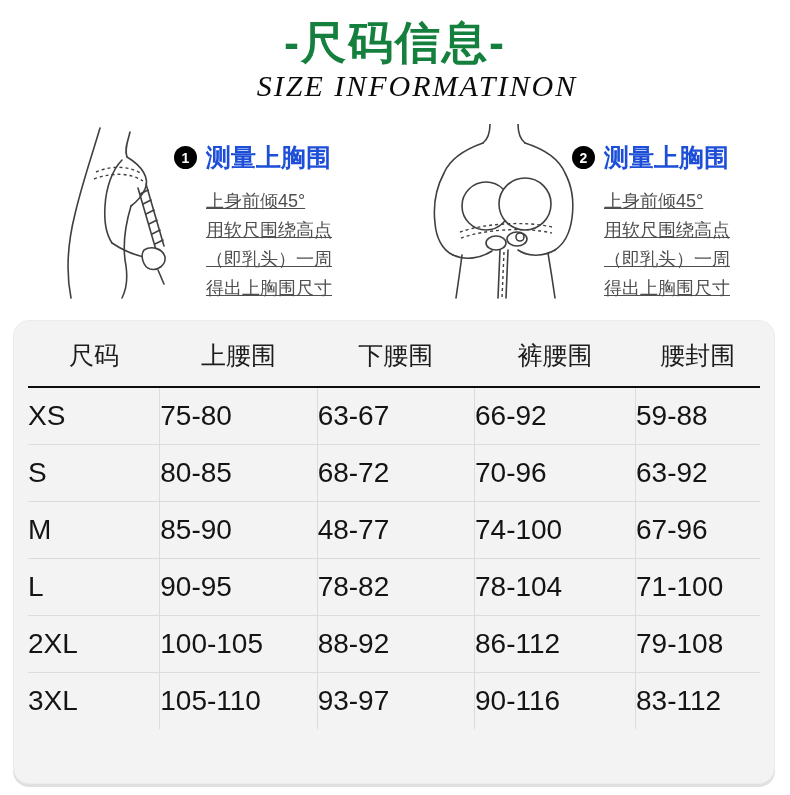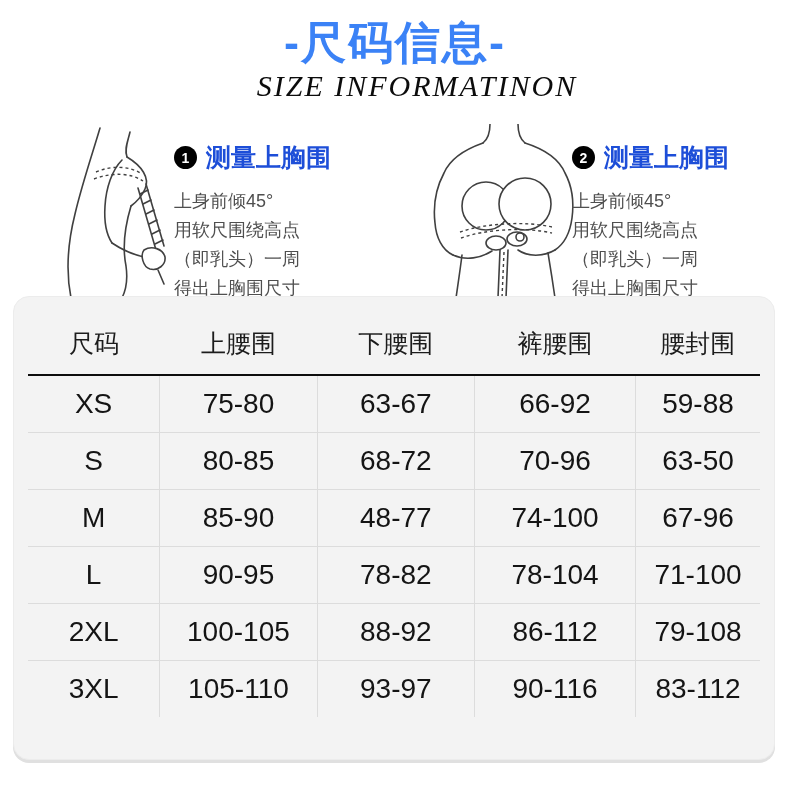--- a/index.html
+++ b/index.html
@@ -4,60 +4,60 @@
 <style>
   html,body { margin:0; padding:0; background:#ffffff; }
   .page {
     position:relative; width:790px; height:795px; overflow:hidden;
     background:#ffffff; color:#141414;
     font-family:"Liberation Sans","DejaVu Sans",sans-serif;
   }
 
   
   .hdr { position:absolute; top:18px; left:0; width:790px; text-align:center; }
-  .title { margin:0; font-size:45px; font-weight:800; letter-spacing:2px; color:#3b82f6; line-height:1.12; }
+  .title { margin:0; font-size:45px; font-weight:800; letter-spacing:2px; color:#15803d; line-height:1.12; }
   .subtitle {
     margin-top:1px; font-family:"Liberation Serif","DejaVu Serif",serif;
     font-style:italic; font-size:30px; letter-spacing:2px; color:#0c0c0c;margin-left:44px;
   }
 
   
   .fig { position:absolute; }
   .fig1 { left:36px; top:126px; }
   .fig2 { left:424px; top:124px; }
 
   .step { position:absolute; width:215px; }
   .step1 { left:174px; top:141px; }
   .step2 { left:572px; top:141px; }
   .step-head { display:flex; align-items:center; gap:9px; }
   .badge {
     width:23px; height:23px; border-radius:50%; background:#000000; color:#ffffff;
     font-size:14px; font-weight:700; display:flex; align-items:center; justify-content:center;
     flex:0 0 auto;
   }
   .step-title { font-size:25px; font-weight:700; color:#1d4ed8; white-space:nowrap; }
-  .step-lines { margin-top:13px; font-size:18px; color:#4f4f4f; line-height:29px; }
+  .step-lines { margin-top:13px; margin-left:32px; font-size:18px; color:#4f4f4f; line-height:29px;text-decoration:underline; }
   .step-lines p { margin:0; white-space:nowrap; }
 
   
   .size-card {
-    position:absolute; left:13px; top:296px; width:762px; height:464px;
-    box-sizing:border-box; padding:16px 14px;
+    position:absolute; left:13px; top:320px; width:762px; height:464px;
+    box-sizing:border-box; padding:4px 14px;
     background:#f3f3f3; border-radius:16px;
     border:1px solid #ececec; box-shadow:0 3px 0 #e0e0e0;
   }
   table.size-table { width:100%; border-collapse:collapse; table-layout:fixed; }
   .size-table thead th {
     height:61px; font-size:25px; font-weight:400; color:#1c1c1c;
     text-align:center; vertical-align:middle;
     border-bottom:2px solid #0d0d0d; padding:0;
   }
   .size-table tbody td {
     height:56px; font-size:28px; font-weight:400; color:#141414;
-    text-align:center; vertical-align:middle; padding:0;
+    vertical-align:middle; padding:0;
   }
   .size-table tbody td + td { border-left:1px solid #dcdcdc; }
   .size-table tbody tr + tr td { border-top:1px solid #dcdcdc; }
 
   svg .ln { fill:none; stroke:#404040; stroke-width:1.6; stroke-linecap:round; stroke-linejoin:round; }
   svg .fillw { fill:#ffffff; stroke:#404040; stroke-width:1.6; }
   svg .dash { fill:none; stroke:#404040; stroke-width:1.4; stroke-dasharray:3 3; }
 </style>
 </head>
 <body>
@@ -156,21 +156,21 @@
           <td>75-80</td>
           <td>63-67</td>
           <td>66-92</td>
           <td>59-88</td>
         </tr>
         <tr>
           <td>S</td>
           <td>80-85</td>
           <td>68-72</td>
           <td>70-96</td>
-          <td>63-50</td>
+          <td>63-92</td>
         </tr>
         <tr>
           <td>M</td>
           <td>85-90</td>
           <td>48-77</td>
           <td>74-100</td>
           <td>67-96</td>
         </tr>
         <tr>
           <td>L</td>

